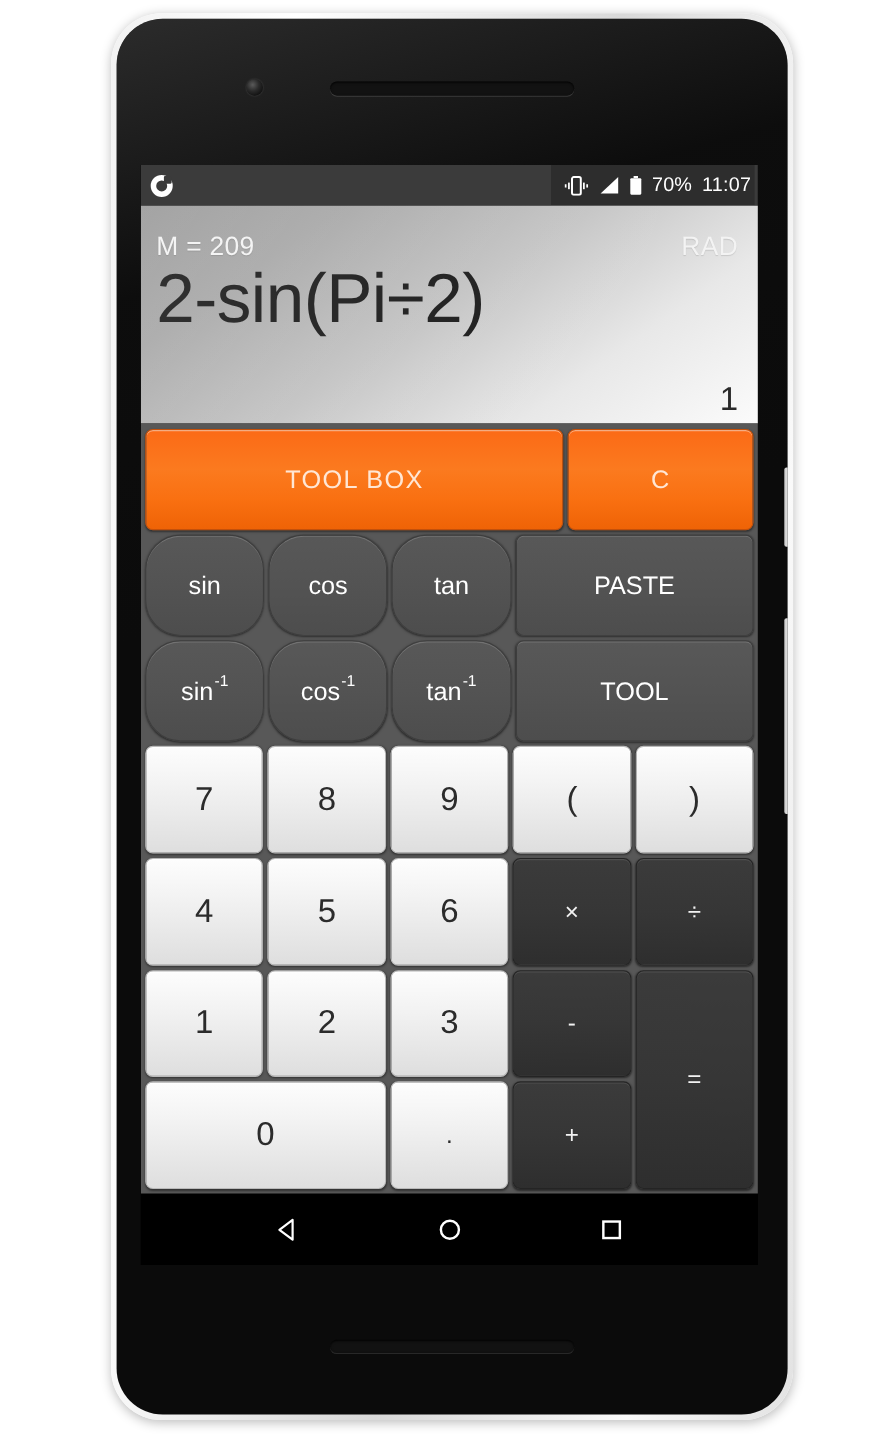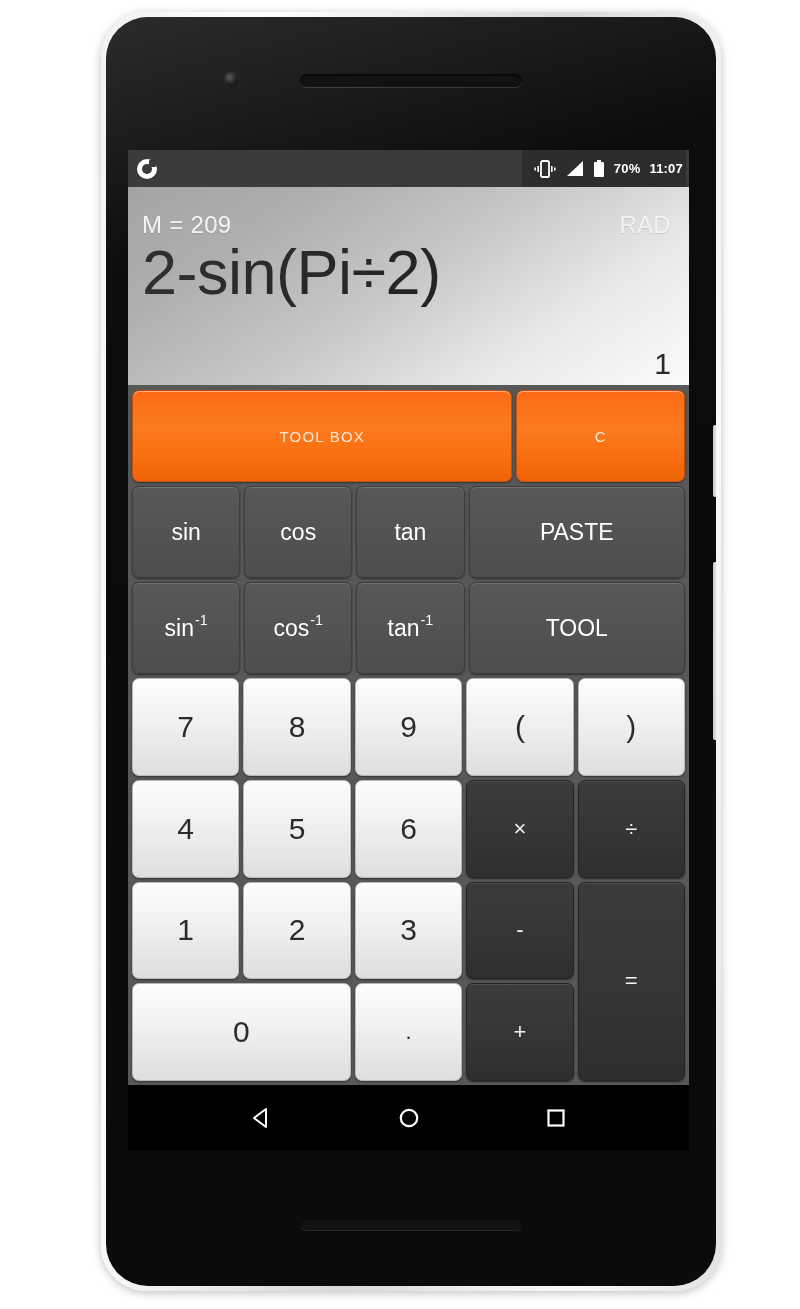--- a/index.html
+++ b/index.html
@@ -148,22 +148,22 @@
     right: 1px; top: 1px;
     width: 7px; height: 7px;
     background: #3b3b3b;
     border-radius: 1px;
     transform: rotate(0deg);
   }
   .vibrate-icon { display: block; }
   .signal-icon { display: block; }
   .battery-icon { display: block; }
   .status-text {
-    font-size: 13px;
-    font-weight: bold;
+    font-size: 18px;
+    font-weight: normal;
     letter-spacing: 0.2px;
     color: #ffffff;
     white-space: nowrap;
   }
 
   
   .display {
     position: relative;
     height: 198px;
     background:
@@ -239,21 +239,21 @@
     cursor: pointer;
     user-select: none;
     position: relative;
     padding: 0;
     overflow: hidden;
   }
 
   .btn-orange {
     background: linear-gradient(180deg, #fb6a16 0%, #fb7a1f 40%, #f97011 70%, #ef6306 100%);
     color: #ffe6d4;
-    font-size: 15px;
+    font-size: 23px;
     letter-spacing: 1.2px;
     box-shadow: inset 0 1px 0 rgba(255,255,255,0.45),
                 0 1px 2px rgba(0,0,0,0.45);
     border: 1px solid #c4500a;
   }
 
   .btn-dark {
     background: linear-gradient(180deg, #585858 0%, #535353 50%, #4d4d4d 100%);
     color: #ffffff;
     font-size: 23px;
@@ -278,21 +278,21 @@
     box-shadow: inset 0 1px 0 rgba(255,255,255,0.1),
                 0 1px 2px rgba(0,0,0,0.55);
     border: 1px solid #242424;
   }
   .sup-label { display: inline-flex; align-items: flex-start; }
   .sup-label .sup-txt { font-size: 0.62em; margin-left: 1px; margin-top: -0.15em; }
 
   
   .f3 { flex: 3; }
   .f13 { flex: 1.32; }
-  .f1 { flex: 1; }
+  .f1 { flex: 1; border-radius: 32px; }
   .f2 { flex: 2.02; }
 
   
   .g-paren-open  { grid-column: 4; grid-row: 1; }
   .g-paren-close { grid-column: 5; grid-row: 1; }
   .g-mul { grid-column: 4; grid-row: 2; }
   .g-div { grid-column: 5; grid-row: 2; }
   .g-sub { grid-column: 4; grid-row: 3; }
   .g-add { grid-column: 4; grid-row: 4; }
   .g-eq  { grid-column: 5; grid-row: 3 / span 2; }

